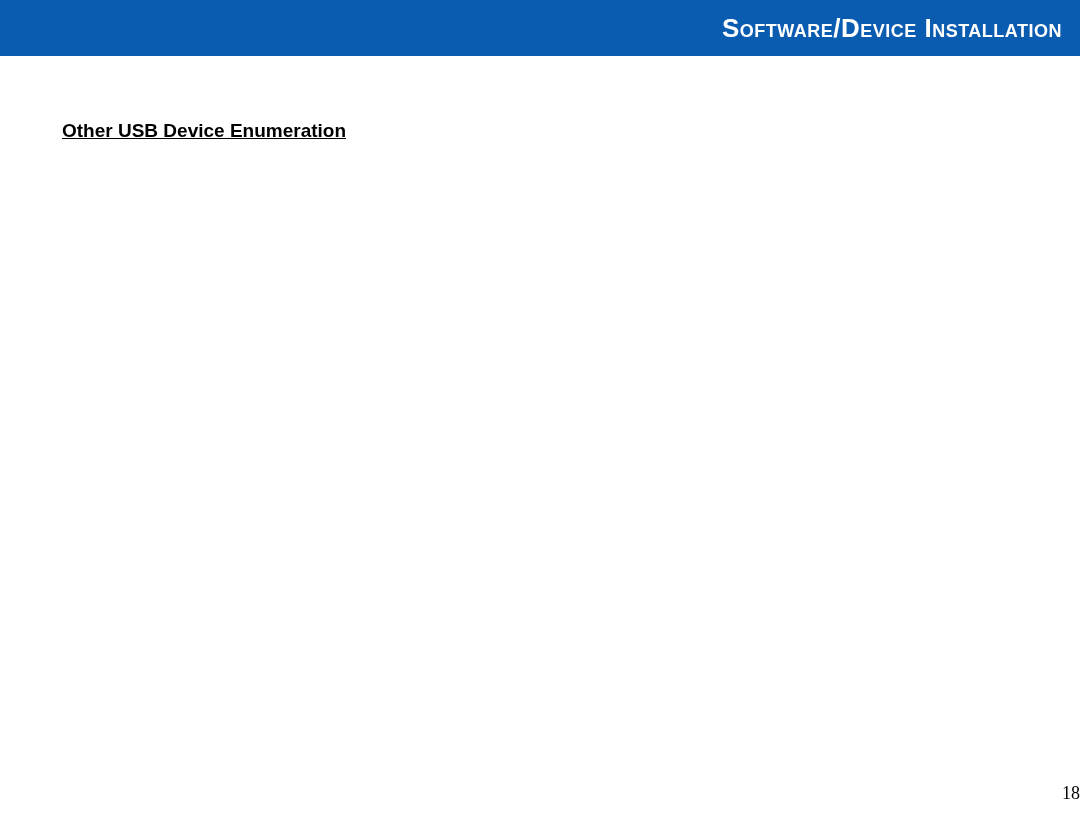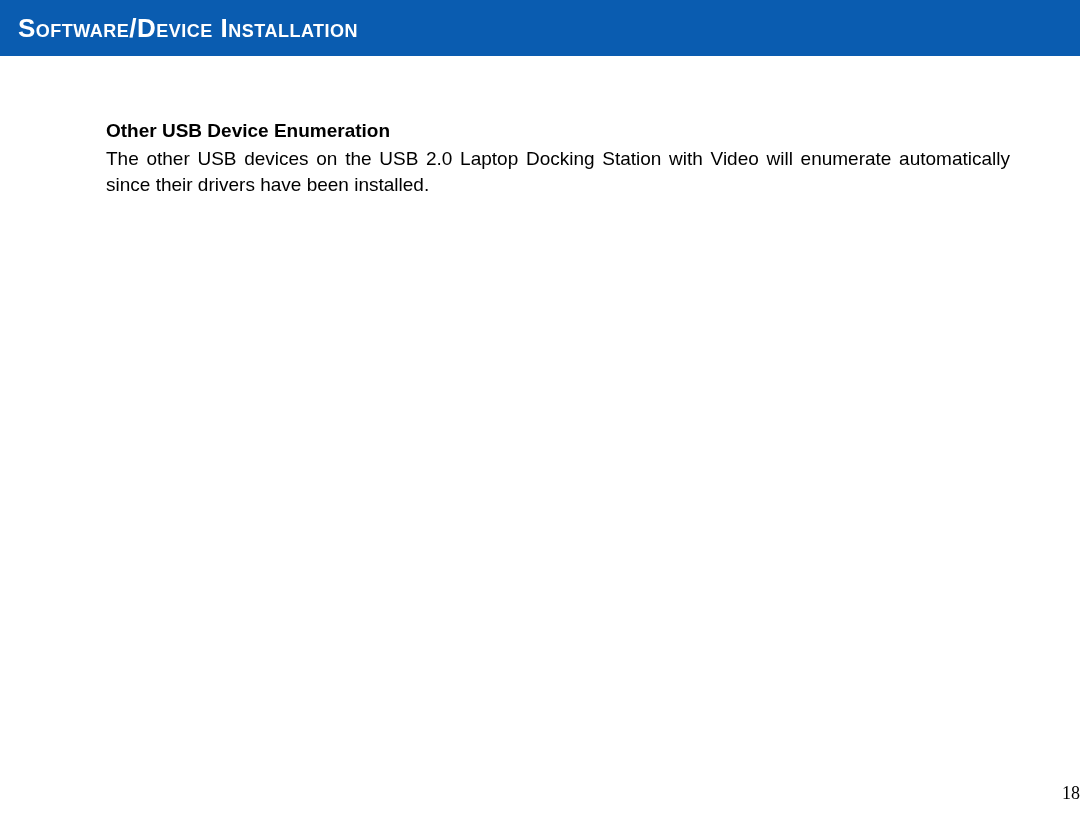--- a/index.html
+++ b/index.html
@@ -14,30 +14,32 @@
       font-family: Arial, Helvetica, sans-serif;
       position: relative;
     }
     .header-bar {
       background: #0a5cb0;
       width: 100%;
       height: 56px;
       padding: 12px 18px;
       display: flex;
       align-items: center;
+      justify-content: flex-end;
     }
     .header-title {
       color: #ffffff;
       font-size: 26px;
       font-weight: bold;
       font-variant: small-caps;
       letter-spacing: 0.5px;
     }
     .content {
-      padding: 64px 70px 0 106px;
+      padding: 64px 70px 0 62px;
+      text-decoration: underline;
     }
     .section-title {
       font-weight: bold;
       font-size: 19px;
       color: #000000;
       margin-bottom: 4px;
     }
     .body-text {
       font-size: 19px;
       color: #000000;
@@ -57,16 +59,15 @@
   </style>
 </head>
 <body>
 
 <div class="header-bar">
   <span class="header-title">Software/Device Installation</span>
 </div>
 
 <div class="content">
   <div class="section-title">Other USB Device Enumeration</div>
-  <div class="body-text">The other USB devices on the USB 2.0 Laptop Docking Station with Video will enumerate automatically since their drivers have been installed.</div>
 </div>
 
 <div class="page-number">18</div>
 
 </body></html>

